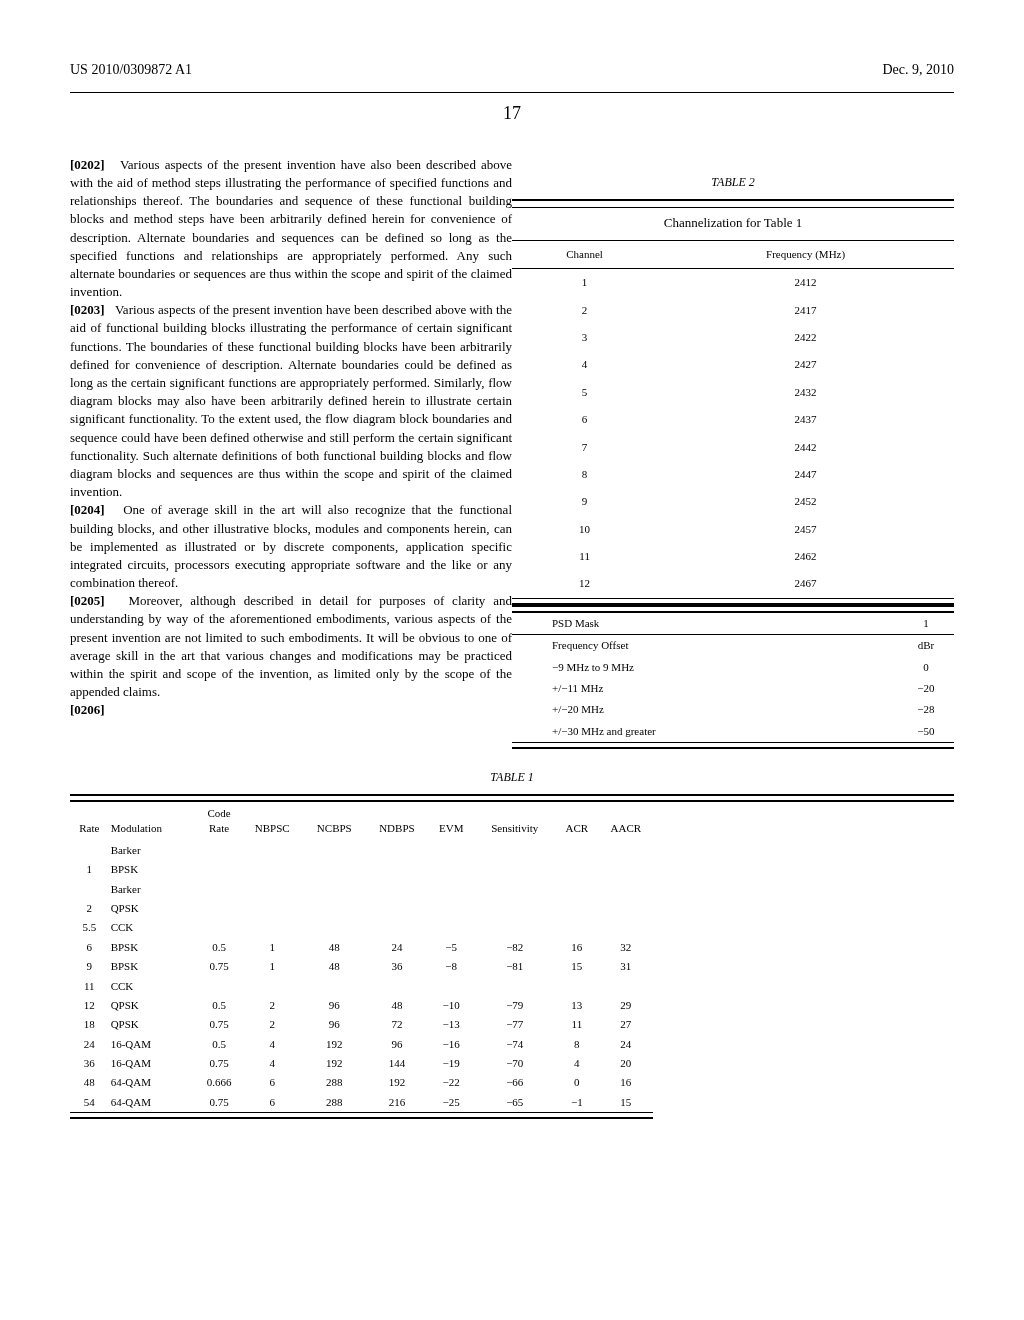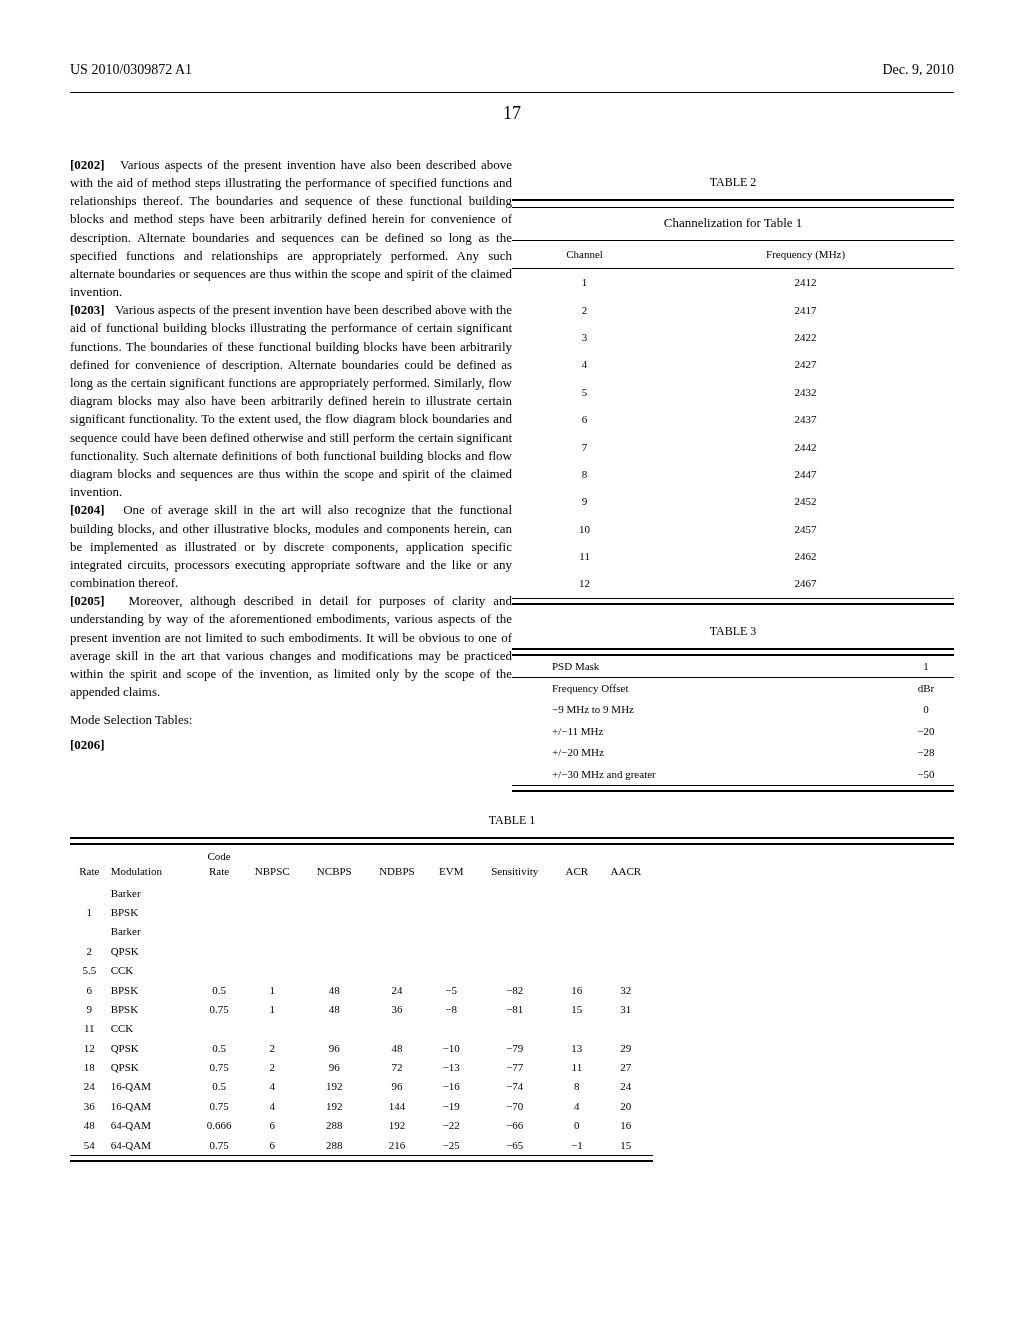--- a/index.html
+++ b/index.html
@@ -31,21 +31,21 @@
     }
     .cols {
       display: flex;
     }
     .col { flex: 1; min-width: 0; }
     .para { text-align: justify; margin-bottom: 0; }
     .para-num { font-weight: bold; }
     .section-title { margin-top: 10px; margin-bottom: 6px; }
     .bold { font-weight: bold; }
 
-    .table-label { text-align: center; margin: 18px 0 8px; font-size: 12px; }
+    .table-label { text-align: center; margin: 18px 0 8px; font-size: 12px; font-style: italic; }
     .table-caption { text-align: center; font-size: 13px; margin-bottom: 8px; }
     table { width: 100%; border-collapse: collapse; font-size: 11px; }
     .tbl-top { border-top: 2px solid #000; }
     .tbl-thin { border-top: 1px solid #000; }
     th { font-weight: normal; padding: 4px 2px; text-align: center; vertical-align: bottom; }
     td { padding: 2px 2px; text-align: center; }
     .lalign { text-align: left; }
 
     .wide-table-wrap { margin-top: 20px; }
     .t2 td, .t2 th { padding: 6px 2px; }
@@ -69,21 +69,20 @@
     </p>
     <p class="para">
       <span class="para-num">[0203]</span>&nbsp;&nbsp;&nbsp;<span>Various aspects of the present invention have been described above with the aid of functional building blocks illustrating the performance of certain significant functions. The boundaries of these functional building blocks have been arbitrarily defined for convenience of description. Alternate boundaries could be defined as long as the certain significant functions are appropriately performed. Similarly, flow diagram blocks may also have been arbitrarily defined herein to illustrate certain significant functionality. To the extent used, the flow diagram block boundaries and sequence could have been defined otherwise and still perform the certain significant functionality. Such alternate definitions of both functional building blocks and flow diagram blocks and sequences are thus within the scope and spirit of the claimed invention.</span>
     </p>
     <p class="para">
       <span class="para-num">[0204]</span>&nbsp;&nbsp;&nbsp;<span>One of average skill in the art will also recognize that the functional building blocks, and other illustrative blocks, modules and components herein, can be implemented as illustrated or by discrete components, application specific integrated circuits, processors executing appropriate software and the like or any combination thereof.</span>
     </p>
     <p class="para">
       <span class="para-num">[0205]</span>&nbsp;&nbsp;&nbsp;<span>Moreover, although described in detail for purposes of clarity and understanding by way of the aforementioned embodiments, various aspects of the present invention are not limited to such embodiments. It will be obvious to one of average skill in the art that various changes and modifications may be practiced within the spirit and scope of the invention, as limited only by the scope of the appended claims.</span>
     </p>
-    <p class="section-title">Mode Selection Tables:</p>
     <p class="bold">[0206]</p>
   </div>
 
   <div class="col">
 
     <div class="table-label">TABLE 2</div>
     <div class="tbl-top"></div>
     <div style="height:6px"></div>
     <div class="tbl-thin"></div>
     <div class="table-caption" style="padding-top:6px">Channelization for Table 1</div>
@@ -148,21 +147,20 @@
           <tr>
             <td>12</td>
             <td>2467</td>
           </tr>
         </tbody>
     </table>
     <div class="tbl-thin"></div>
     <div style="height:4px"></div>
     <div class="tbl-top"></div>
 
-    <div class="table-label">TABLE 3</div>
     <div class="tbl-top"></div>
     <div style="height:4px"></div>
     <div class="tbl-thin"></div>
     <div class="tbl-thin"></div>
     <table class="t3">
       <thead>
         <tr>
           <th class="lalign" style="padding-left:40px">PSD Mask</th>
           <th>1</th>
         </tr>

